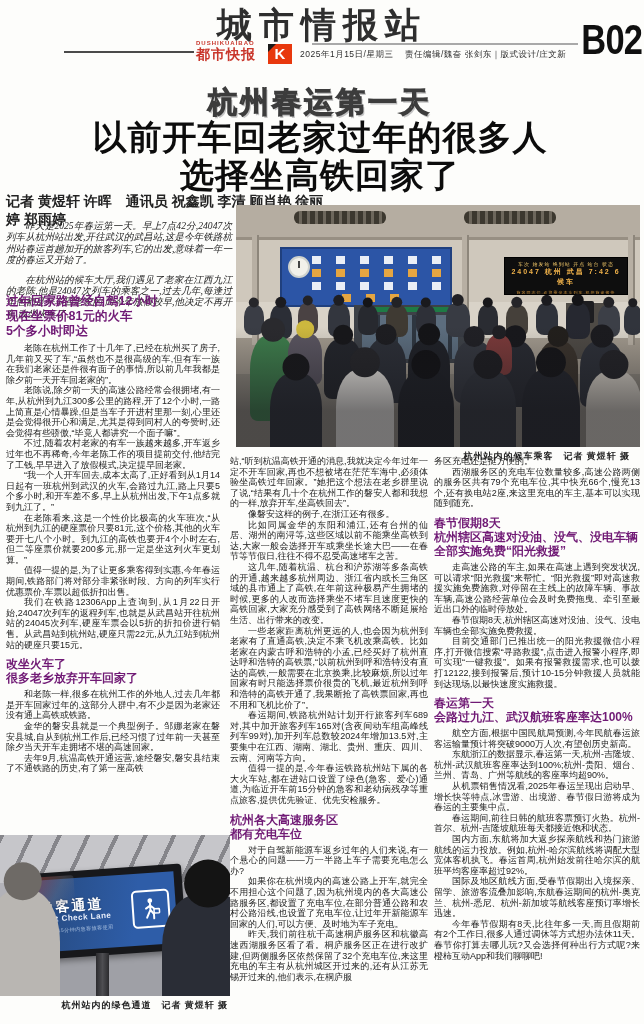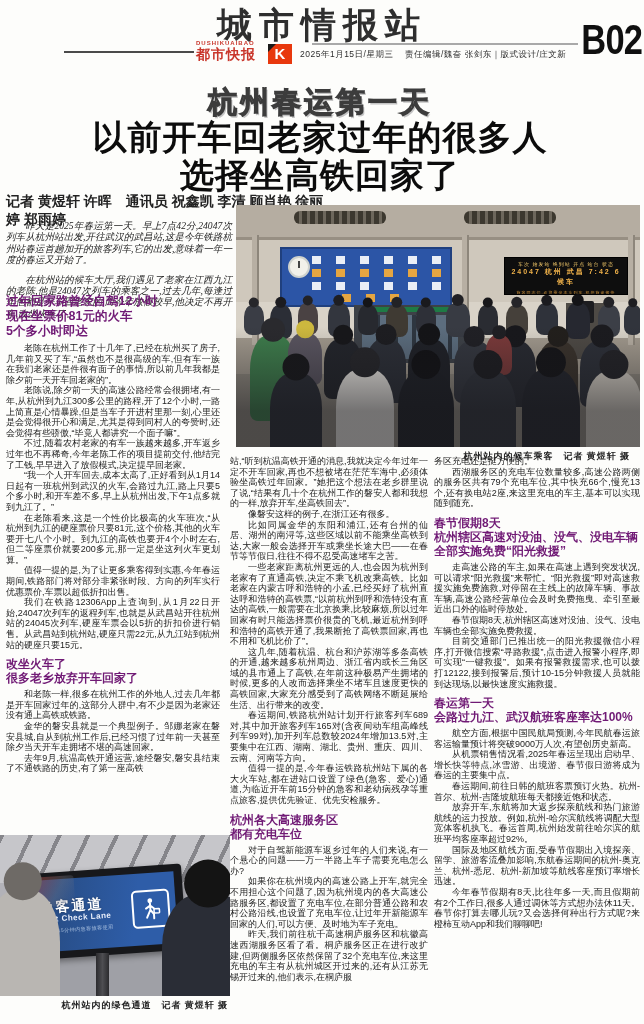--- a/index.html
+++ b/index.html
@@ -204,22 +204,22 @@
     </div>
     <p>和老陈一样,很多在杭州工作的外地人,过去几年都是开车回家过年的,这部分人群中,有不少是因为老家还没有通上高铁或铁路。</p>
     <p>金华的磐安县就是一个典型例子。邹娜老家在磐安县城,自从到杭州工作后,已经习惯了过年前一天甚至除夕当天开车走拥堵不堪的高速回家。</p>
     <p>去年9月,杭温高铁开通运营,途经磐安,磐安县结束了不通铁路的历史,有了第一座高铁</p>
   </div>
 
   <div id="col2" class="col">
     <p class="noind">站,“听到杭温高铁开通的消息,我就决定今年过年一定不开车回家,再也不想被堵在茫茫车海中,必须体验坐高铁过年回家。”她把这个想法在老乡群里说了说,“结果有几十个在杭州工作的磐安人都和我想的一样,放弃开车,坐高铁回去”。</p>
     <p>像磐安这样的例子,在浙江还有很多。</p>
     <p>比如同属金华的东阳和浦江,还有台州的仙居、湖州的南浔等,这些区域以前不能乘坐高铁到达,大家一般会选择开车或乘坐长途大巴——在春节等节假日,往往不得不忍受高速堵车之苦。</p>
+    <p>这几年,随着杭温、杭台和沪苏湖等多条高铁的开通,越来越多杭州周边、浙江省内或长三角区域的县市通上了高铁,在年前这种极易产生拥堵的时候,更多的人改而选择乘坐不堵车且速度更快的高铁回家,大家充分感受到了高铁网络不断延展给生活、出行带来的改变。</p>
     <p>一些老家距离杭州更远的人,也会因为杭州到老家有了直通高铁,决定不乘飞机改乘高铁。比如老家在内蒙古呼和浩特的小孟,已经买好了杭州直达呼和浩特的高铁票,“以前杭州到呼和浩特没有直达的高铁,一般需要在北京换乘,比较麻烦,所以过年回家有时只能选择票价很贵的飞机,最近杭州到呼和浩特的高铁开通了,我果断抢了高铁票回家,再也不用和飞机比价了”。</p>
-    <p>这几年,随着杭温、杭台和沪苏湖等多条高铁的开通,越来越多杭州周边、浙江省内或长三角区域的县市通上了高铁,在年前这种极易产生拥堵的时候,更多的人改而选择乘坐不堵车且速度更快的高铁回家,大家充分感受到了高铁网络不断延展给生活、出行带来的改变。</p>
     <p>春运期间,铁路杭州站计划开行旅客列车689对,其中加开旅客列车165对(含夜间动车组高峰线列车99对),加开列车总数较2024年增加13.5对,主要集中在江西、湖南、湖北、贵州、重庆、四川、云南、河南等方向。</p>
     <p>值得一提的是,今年春运铁路杭州站下属的各大火车站,都在进站口设置了绿色(急客、爱心)通道,为临近开车前15分钟的急客和老幼病残孕等重点旅客,提供优先验证、优先安检服务。</p>
     <div class="subhead">
       <div>杭州各大高速服务区</div>
       <div>都有充电车位</div>
     </div>
     <p>对于自驾新能源车返乡过年的人们来说,有一个悬心的问题——万一半路上车子需要充电怎么办?</p>
     <p>如果你在杭州境内的高速公路上开车,就完全不用担心这个问题了,因为杭州境内的各大高速公路服务区,都设置了充电车位,在部分普通公路和农村公路沿线,也设置了充电车位,让过年开新能源车回家的人们,可以方便、及时地为车子充电。</p>
     <p>昨天,我们前往杭千高速桐庐服务区和杭徽高速西湖服务区看了看。桐庐服务区正在进行改扩建,但两侧服务区依然保留了32个充电车位,来这里充电的车主有从杭州城区开过来的,还有从江苏无锡开过来的,他们表示,在桐庐服</p>
   </div>
@@ -233,23 +233,24 @@
       <div>全部实施免费“阳光救援”</div>
     </div>
     <p>走高速公路的车主,如果在高速上遇到突发状况,可以请求“阳光救援”来帮忙。“阳光救援”即对高速救援实施免费施救,对停留在主线上的故障车辆、事故车辆,高速公路经营单位会及时免费拖曳、牵引至最近出口外的临时停放处。</p>
     <p>春节假期8天,杭州辖区高速对没油、没气、没电车辆也全部实施免费救援。</p>
     <p>目前交通部门已推出统一的阳光救援微信小程序,打开微信搜索“寻路救援”,点击进入报警小程序,即可实现“一键救援”。如果有报警救援需求,也可以拨打12122,接到报警后,预计10-15分钟救援人员就能到达现场,以最快速度实施救援。</p>
     <div class="subhead">
       <div>春运第一天</div>
       <div>会路过九江、武汉航班客座率达100%</div>
     </div>
     <p>航空方面,根据中国民航局预测,今年民航春运旅客运输量预计将突破9000万人次,有望创历史新高。</p>
+    <p>东航浙江的数据显示,春运第一天,杭州-吉隆坡、杭州-武汉航班客座率达到100%;杭州-贵阳、烟台、兰州、青岛、广州等航线的客座率均超90%。</p>
     <p>从机票销售情况看,2025年春运呈现出启动早、增长快等特点,冰雪游、出境游、春节假日游将成为春运的主要集中点。</p>
     <p>春运期间,前往日韩的航班客票预订火热。杭州-首尔、杭州-吉隆坡航班每天都接近饱和状态。</p>
-    <p>放弃开车,东航将加大返乡探亲航线和热门旅游航线的运力投放。例如,杭州-哈尔滨航线将调配大型宽体客机执飞。春运首周,杭州始发前往哈尔滨的航班平均客座率超过92%。</p>
+    <p>国内方面,东航将加大返乡探亲航线和热门旅游航线的运力投放。例如,杭州-哈尔滨航线将调配大型宽体客机执飞。春运首周,杭州始发前往哈尔滨的航班平均客座率超过92%。</p>
     <p>国际及地区航线方面,受春节假期出入境探亲、留学、旅游客流叠加影响,东航春运期间的杭州-奥克兰、杭州-悉尼、杭州-新加坡等航线客座预订率增长迅速。</p>
     <p>今年春节假期有8天,比往年多一天,而且假期前有2个工作日,很多人通过调休等方式想办法休11天。春节你打算去哪儿玩?又会选择何种出行方式呢?来橙柿互动App和我们聊聊吧!</p>
   </div>
 
   <div id="photo2" class="photo">
     <div class="beams"></div>
     <span class="fg" style="left:118px;bottom:92px;width:16px;height:26px;--c:#56565c;--h:#2c2c30"></span>
     <span class="fg" style="left:190px;bottom:86px;width:18px;height:30px;--c:#4a4a50;--h:#252528"></span>
     <div class="screen">
       <div class="screen-inner">

